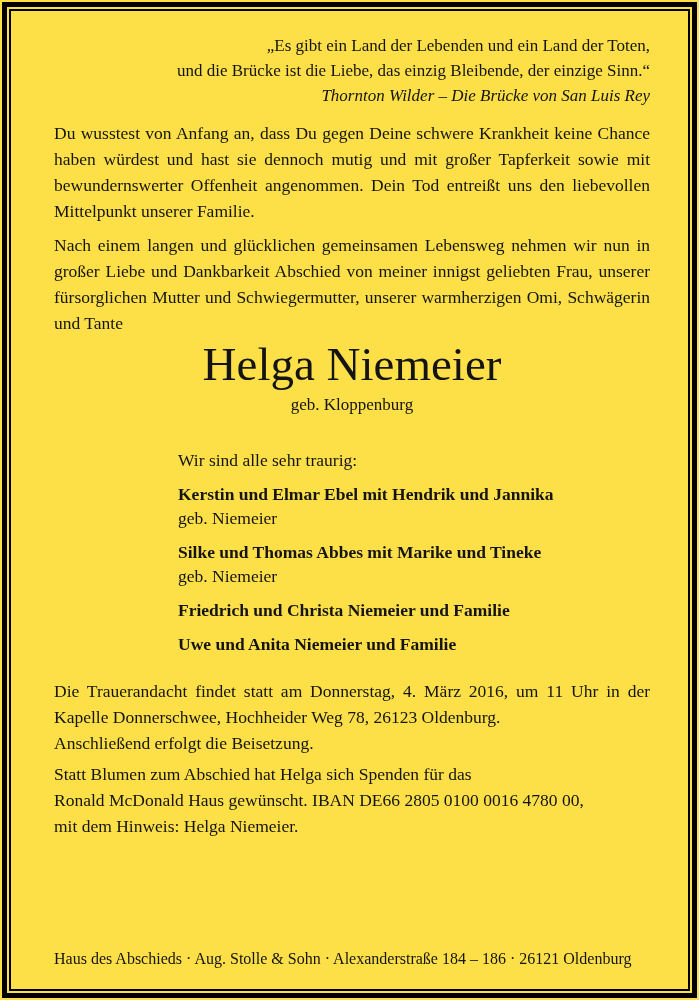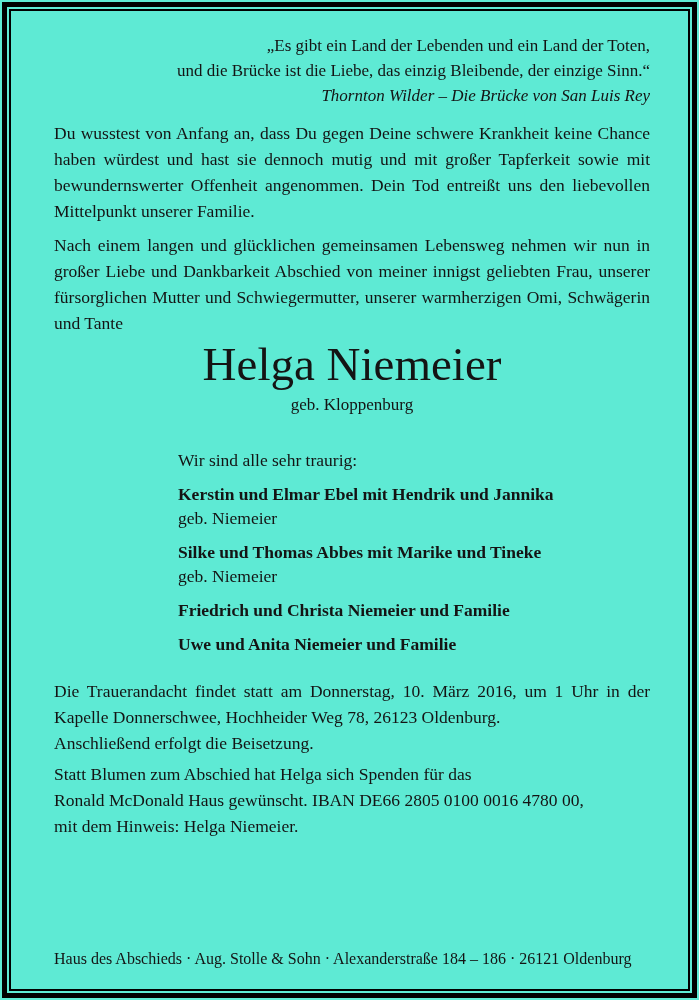--- a/index.html
+++ b/index.html
@@ -4,21 +4,21 @@
 <style>
   html, body {
     margin: 0;
     padding: 0;
     background: #ffffff;
   }
   .page {
     position: relative;
     width: 699px;
     height: 1000px;
-    background: #5eead4;
+    background: #fde047;
     font-family: "Liberation Serif", "DejaVu Serif", serif;
     color: #141414;
     box-sizing: border-box;
     overflow: hidden;
   }
   .frame {
     position: absolute;
     top: 2px; left: 2px; right: 2px; bottom: 2px;
     border: 5px solid #000000;
     padding: 2px;
@@ -146,21 +146,21 @@
             <div class="mourner-suffix"></div>
           </div>
           <div class="mourner-entry">
             <div class="mourner-name">Uwe und Anita Niemeier und Familie</div>
             <div class="mourner-suffix"></div>
           </div>
         </div>
 
 
         <div class="service">
-          <p class="announcement">Die Trauerandacht findet statt am Donnerstag, 10. März 2016, um 1 Uhr in der Kapelle Donnerschwee, Hochheider Weg 78, 26123 Oldenburg.</p>
+          <p class="announcement">Die Trauerandacht findet statt am Donnerstag, 4. März 2016, um 11 Uhr in der Kapelle Donnerschwee, Hochheider Weg 78, 26123 Oldenburg.</p>
           <div class="burial-note">Anschließend erfolgt die Beisetzung.</div>
         </div>
 
         <div class="donations">
           <div>Statt Blumen zum Abschied hat Helga sich Spenden für das</div>
           <div>Ronald McDonald Haus gewünscht. IBAN DE66 2805 0100 0016 4780 00,</div>
           <div>mit dem Hinweis: Helga Niemeier.</div>
         </div>
 
         <div class="funeral-home">Haus des Abschieds · Aug. Stolle &amp; Sohn · Alexanderstraße 184 – 186 · 26121 Oldenburg</div>

